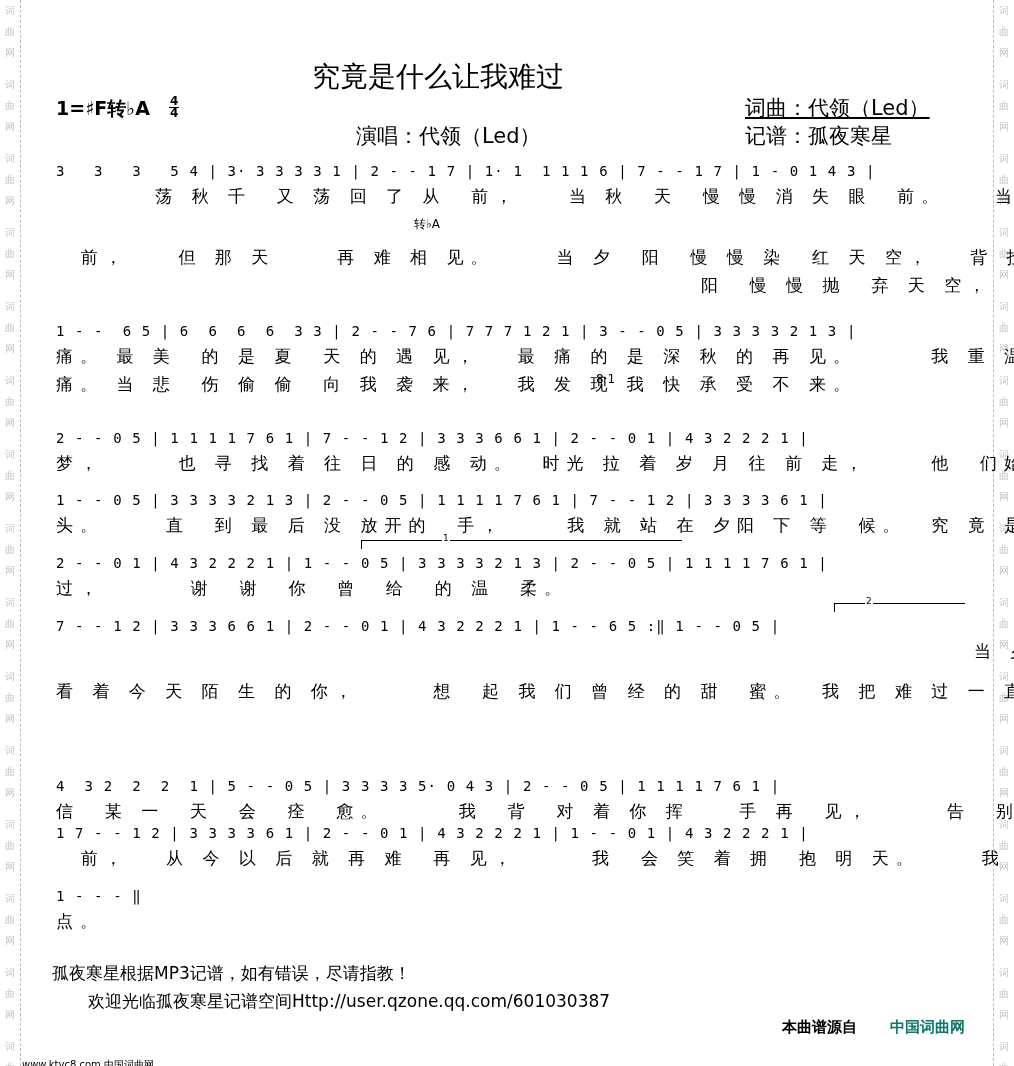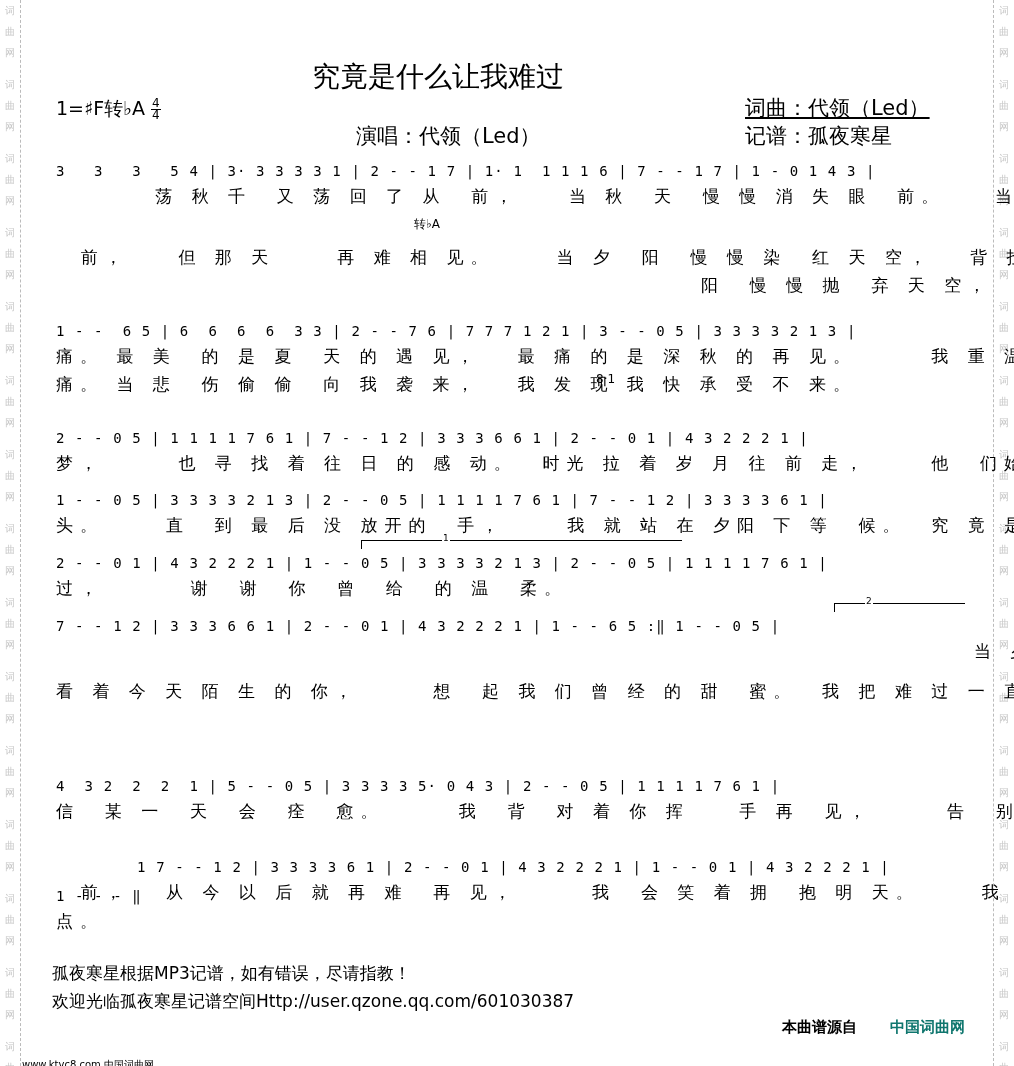--- a/index.html
+++ b/index.html
@@ -18,21 +18,21 @@
       font-size: 10px; color: #c8c8c8; line-height: 21px;
     }
     .side-strip .wm-group { margin-bottom: 11px; display: flex; flex-direction: column; }
 
     .title {
       position: absolute; left: 312px; top: 58px;
       font-size: 28px; letter-spacing: 0px;
     }
     .key {
       position: absolute; left: 56px; top: 96px; font-size: 19px;
-      display: flex; align-items: center; gap: 2px;
+      display: flex; gap: 15px; font-weight: bold;
     }
     .timesig {
       display: inline-flex; flex-direction: column; font-size: 12px; line-height: 11px;
       align-items: center; margin-left: 4px;
     }
     .timesig span:first-child { border-bottom: 1px solid #000; padding: 0 1px; }
     .credit { position: absolute; font-size: 21px; }
     .credit.lyricist { left: 745px; top: 94px; text-decoration: underline; }
     .credit.singer { left: 356px; top: 122px; }
     .credit.transcriber { left: 745px; top: 122px; }
@@ -49,21 +49,21 @@
     }
     .annot { position: absolute; font-size: 12px; }
     .volta {
       position: absolute; border-top: 1px solid #000; border-left: 1px solid #000;
       height: 8px; font-size: 9px;
     }
     .volta span { position: absolute; top: -8px; background: #fff; padding: 0 1px; }
 
     .footer-note { position: absolute; left: 52px; font-size: 17px; }
     .footer-note.one { top: 962px; }
-    .footer-note.two { top: 990px; }
+    .footer-note.two { top: 990px; margin-left: 36px; }
     .site-url { position: absolute; left: 22px; top: 1022px; font-size: 10px; margin-top: 36px; }
     .source-label {
       position: absolute; left: 782px; top: 1018px; font-size: 15px; font-weight: bold;
     }
     .source-site {
       position: absolute; left: 890px; top: 1018px; font-size: 15px; font-weight: bold;
     }
   </style>
 </head>
 <body>
@@ -271,21 +271,21 @@
         <span style="left: 30px;">2</span>
       </div>
     </div>
     <div class="system" style="top: 677px;">
       <div class="lyric">看 着 今 天 陌 生 的 你，      想  起 我 们 曾 经 的 甜  蜜。  我 把 难 过 一 直 放 心 底，     相</div>
     </div>
     <div class="system" style="top: 775px;">
       <div class="notes">4  3 2  2  2  1 | 5 - - 0 5 | 3 3 3 3 5· 0 4 3 | 2 - - 0 5 | 1 1 1 1 7 6 1 |</div>
       <div class="lyric">信  某 一  天  会  痊  愈。      我  背  对 着 你 挥    手 再  见，      告  别 那 回 不 去 的 从</div>
     </div>
-    <div class="system" style="top: 856px; text-align: center;">
+    <div class="system" style="top: 822px;">
       <div class="notes">1 7 - - 1 2 | 3 3 3 3 6 1 | 2 - - 0 1 | 4 3 2 2 2 1 | 1 - - 0 1 | 4 3 2 2 2 1 |</div>
       <div class="lyric">  前，   从 今 以 后 就 再 难  再 见，      我  会 笑 着 拥  抱 明 天。     我  悄 悄 地 画 上 句</div>
     </div>
     <div class="system" style="top: 885px;">
       <div class="notes">1 - - - ‖</div>
       <div class="lyric">点。</div>
     </div>
   </div>
 
 <div class="footer-note one">孤夜寒星根据MP3记谱，如有错误，尽请指教！</div>

